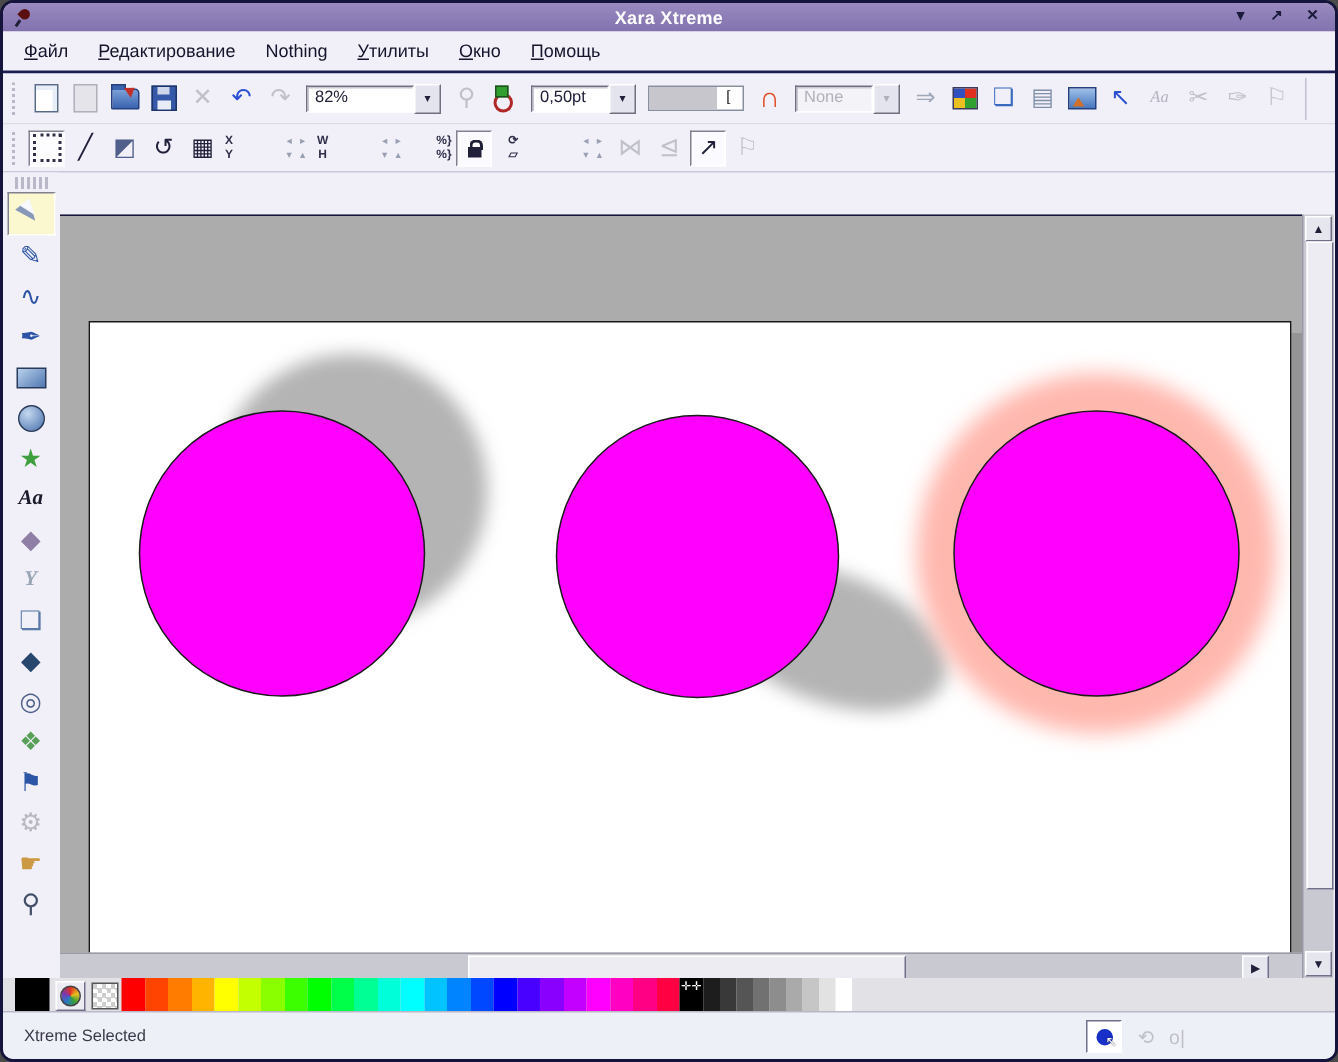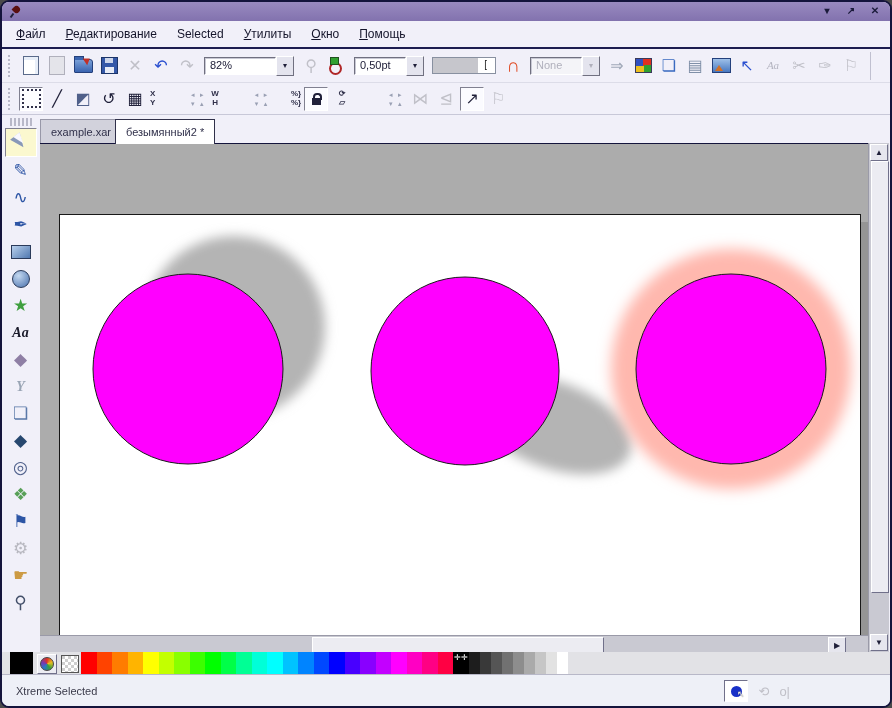--- a/index.html
+++ b/index.html
@@ -141,31 +141,32 @@
 </head>
 <body>
 
 <div class="window">
 
   <div class="titlebar">
     <div class="win-icon">
       <div class="pin"></div>
         <div class="stick"></div>
     </div>
+    <div class="title-text">Xara Xtreme</div>
     <div class="win-controls">
       <div class="win-btn">▾</div>
       <div class="win-btn">↗</div>
       <div class="win-btn">✕</div>
     </div>
   </div>
 
   <div class="menubar" id="menubar">
       <div class="menu-item"><u>Ф</u>айл</div>
       <div class="menu-item"><u>Р</u>едактирование</div>
-      <div class="menu-item">Selected</div>
+      <div class="menu-item">Nothing</div>
       <div class="menu-item"><u>У</u>тилиты</div>
       <div class="menu-item"><u>О</u>кно</div>
       <div class="menu-item"><u>П</u>омощь</div>
     </div>
 
   <div class="toolbar row1">
     <div class="grip"></div>
     <span id="tb-a" style="display: inline-flex; align-items: center;">
         <div class="tbtn">
           <span class="i-page"></span>
@@ -326,24 +327,20 @@
         </div>
         <div class="tbtn pressed">
           <span class="glyph" style="color: rgb(32, 32, 58);">↗</span>
         </div>
         <div class="tbtn">
           <span class="glyph" style="color: rgb(192, 192, 200);">⚐</span>
         </div>
       </span>
   </div>
 
-  <div class="tabrow" id="tabrow">
-      <div class="tab inactive">example.xar</div>
-      <div class="tab active">безымянный2 *</div>
-    </div>
 
   <div class="toolcol" id="toolcol">
     <div class="grip"></div>
   <div class="tool active">
         <span class="t-arrow"></span>
       </div>
       <div class="tool">
         <span class="glyph" style="color: rgb(45, 85, 165);">✎</span>
       </div>
       <div class="tool">

